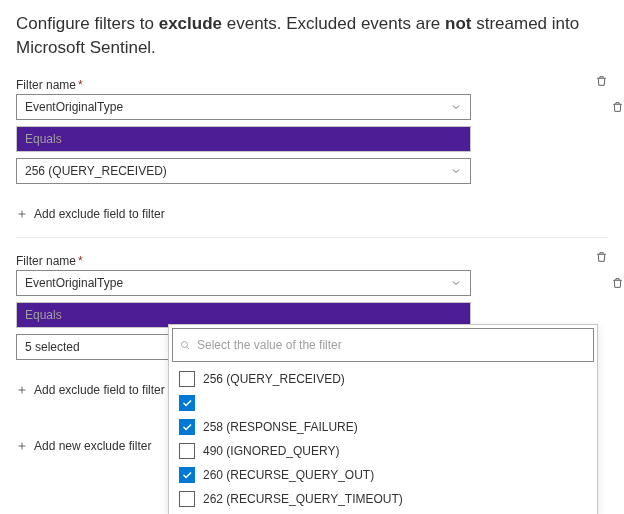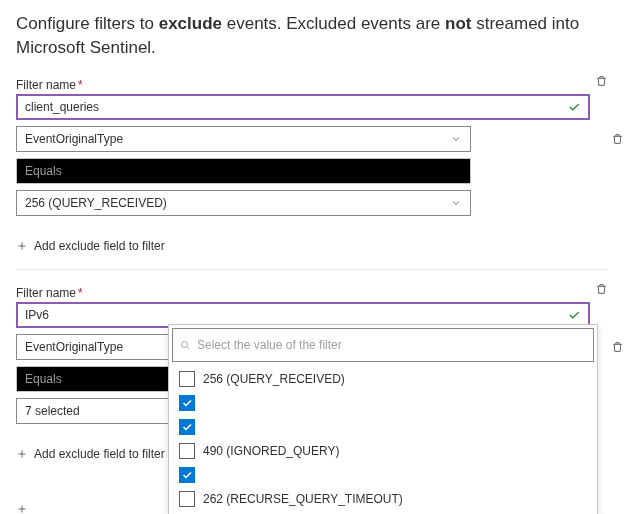--- a/index.html
+++ b/index.html
@@ -58,21 +58,21 @@
     align-items: center;
     justify-content: space-between;
     position: relative;
   }
   .input-focused {
     border: 1px solid #8c5bb3;
     outline: 1px solid #8c5bb3;
     outline-offset: -2px;
   }
   .input-disabled {
-    background: #000000;
+    background: #4c1d95;
     border: 1px solid #c8c6c4;
     color: #a19f9d;
   }
   .input-narrow {
     width: 455px;
   }
   .input-text {
     color: #323130;
   }
   .placeholder { color: #a19f9d; }
@@ -160,28 +160,20 @@
   <div class="top-trash">
     <svg class="trash-svg" viewBox="0 0 24 24" fill="none" stroke="#605e5c" stroke-width="1.8">
         <path d="M4 7h16M9 7V4h6v3M6 7l1 13h10l1-13"></path>
       </svg>
   </div>
   <div class="label-row">
     <span class="filter-label">Filter name</span>
     <span class="required">*</span>
   </div>
   <div class="filter-row">
-    <div class="input-base input-focused">
-      <span class="input-text">client_queries</span>
-      <svg class="check-mark" viewBox="0 0 24 24" fill="none" stroke="#107c10" stroke-width="2">
-          <path d="M5 12l5 5L20 7"></path>
-        </svg>
-    </div>
-  </div>
-  <div class="filter-row">
     <div class="input-base input-narrow">
       <span class="input-text">EventOriginalType</span>
       <svg class="chevron-down" viewBox="0 0 24 24" fill="none" stroke="#605e5c" stroke-width="1.8">
           <path d="M6 9l6 6 6-6"></path>
         </svg>
     </div>
     <div class="side-trash">
       <svg class="trash-svg" viewBox="0 0 24 24" fill="none" stroke="#605e5c" stroke-width="1.8">
           <path d="M4 7h16M9 7V4h6v3M6 7l1 13h10l1-13"></path>
         </svg>
@@ -214,65 +206,58 @@
   <div class="top-trash">
     <svg class="trash-svg" viewBox="0 0 24 24" fill="none" stroke="#605e5c" stroke-width="1.8">
         <path d="M4 7h16M9 7V4h6v3M6 7l1 13h10l1-13"></path>
       </svg>
   </div>
   <div class="label-row">
     <span class="filter-label">Filter name</span>
     <span class="required">*</span>
   </div>
   <div class="filter-row">
-    <div class="input-base input-focused">
-      <span class="input-text">IPv6</span>
-      <svg class="check-mark" viewBox="0 0 24 24" fill="none" stroke="#107c10" stroke-width="2">
-          <path d="M5 12l5 5L20 7"></path>
-        </svg>
-    </div>
-  </div>
-  <div class="filter-row">
     <div class="input-base input-narrow">
       <span class="input-text">EventOriginalType</span>
       <svg class="chevron-down" viewBox="0 0 24 24" fill="none" stroke="#605e5c" stroke-width="1.8">
           <path d="M6 9l6 6 6-6"></path>
         </svg>
     </div>
     <div class="side-trash">
       <svg class="trash-svg" viewBox="0 0 24 24" fill="none" stroke="#605e5c" stroke-width="1.8">
           <path d="M4 7h16M9 7V4h6v3M6 7l1 13h10l1-13"></path>
         </svg>
     </div>
   </div>
   <div class="filter-row">
     <div class="input-base input-narrow input-disabled">
       <span class="placeholder">Equals</span>
     </div>
   </div>
   <div class="filter-row">
     <div class="input-base input-narrow">
-      <span class="input-text">7 selected</span>
+      <span class="input-text">5 selected</span>
       <svg class="chevron-down" viewBox="0 0 24 24" fill="none" stroke="#605e5c" stroke-width="1.8">
           <path d="M6 9l6 6 6-6"></path>
         </svg>
     </div>
   </div>
   <div class="add-link">
     <svg class="plus-icon" viewBox="0 0 24 24" fill="none" stroke="#323130" stroke-width="1.4">
         <path d="M12 5v14M5 12h14"></path>
       </svg>
     <span>Add exclude field to filter</span>
   </div>
 </div>
 
 <div class="add-link outer-add">
   <svg class="plus-icon" viewBox="0 0 24 24" fill="none" stroke="#323130" stroke-width="1.4">
       <path d="M12 5v14M5 12h14"></path>
     </svg>
+  <span>Add new exclude filter</span>
 </div>
 
 <div class="dropdown-panel">
   <div class="search-box">
     <svg class="search-icon" viewBox="0 0 24 24" fill="none" stroke="#605e5c" stroke-width="1.8">
         <circle cx="11" cy="11" r="6"></circle>
         <path d="M20 20l-4.5-4.5"></path>
       </svg>
     <span class="placeholder">Select the value of the filter</span>
   </div>
@@ -287,30 +272,32 @@
             <path d="M5 12l5 5L20 7"></path>
           </svg>
         </div>
       </div>
       <div class="option-item">
         <div class="checkbox checked">
           <svg viewBox="0 0 24 24" fill="none" stroke="#fff" stroke-width="3">
             <path d="M5 12l5 5L20 7"></path>
           </svg>
         </div>
+        <span class="option-label">258 (RESPONSE_FAILURE)</span>
       </div>
       <div class="option-item">
         <div class="checkbox"></div>
         <span class="option-label">490 (IGNORED_QUERY)</span>
       </div>
       <div class="option-item">
         <div class="checkbox checked">
           <svg viewBox="0 0 24 24" fill="none" stroke="#fff" stroke-width="3">
             <path d="M5 12l5 5L20 7"></path>
           </svg>
         </div>
+        <span class="option-label">260 (RECURSE_QUERY_OUT)</span>
       </div>
       <div class="option-item">
         <div class="checkbox"></div>
         <span class="option-label">262 (RECURSE_QUERY_TIMEOUT)</span>
       </div>
     </div>
 </div>
 
 </body></html>

